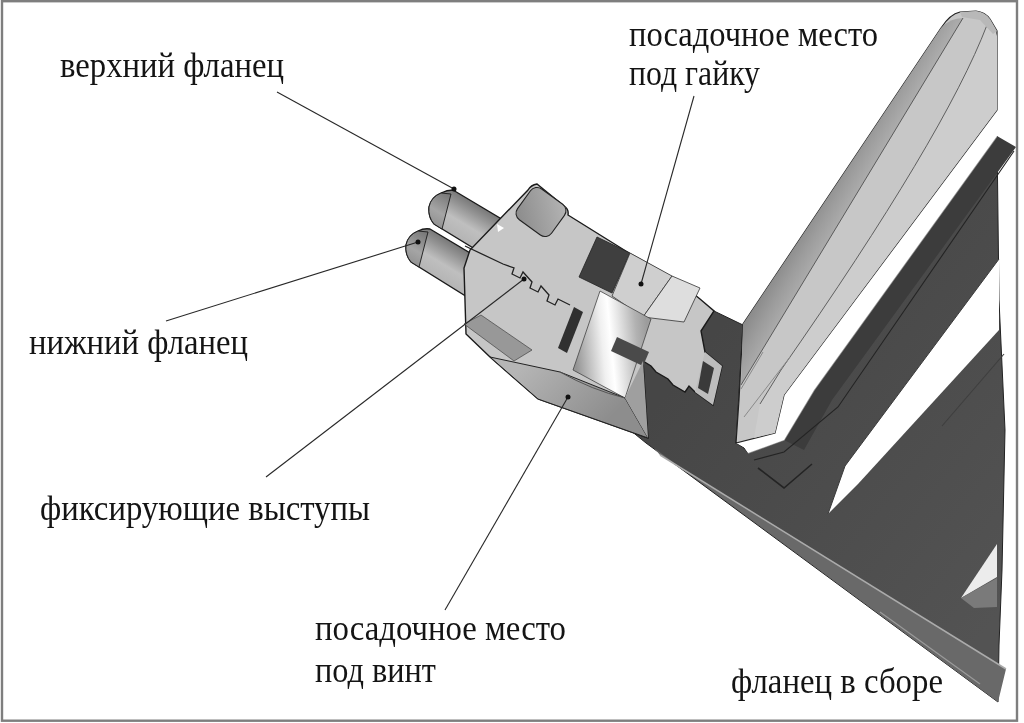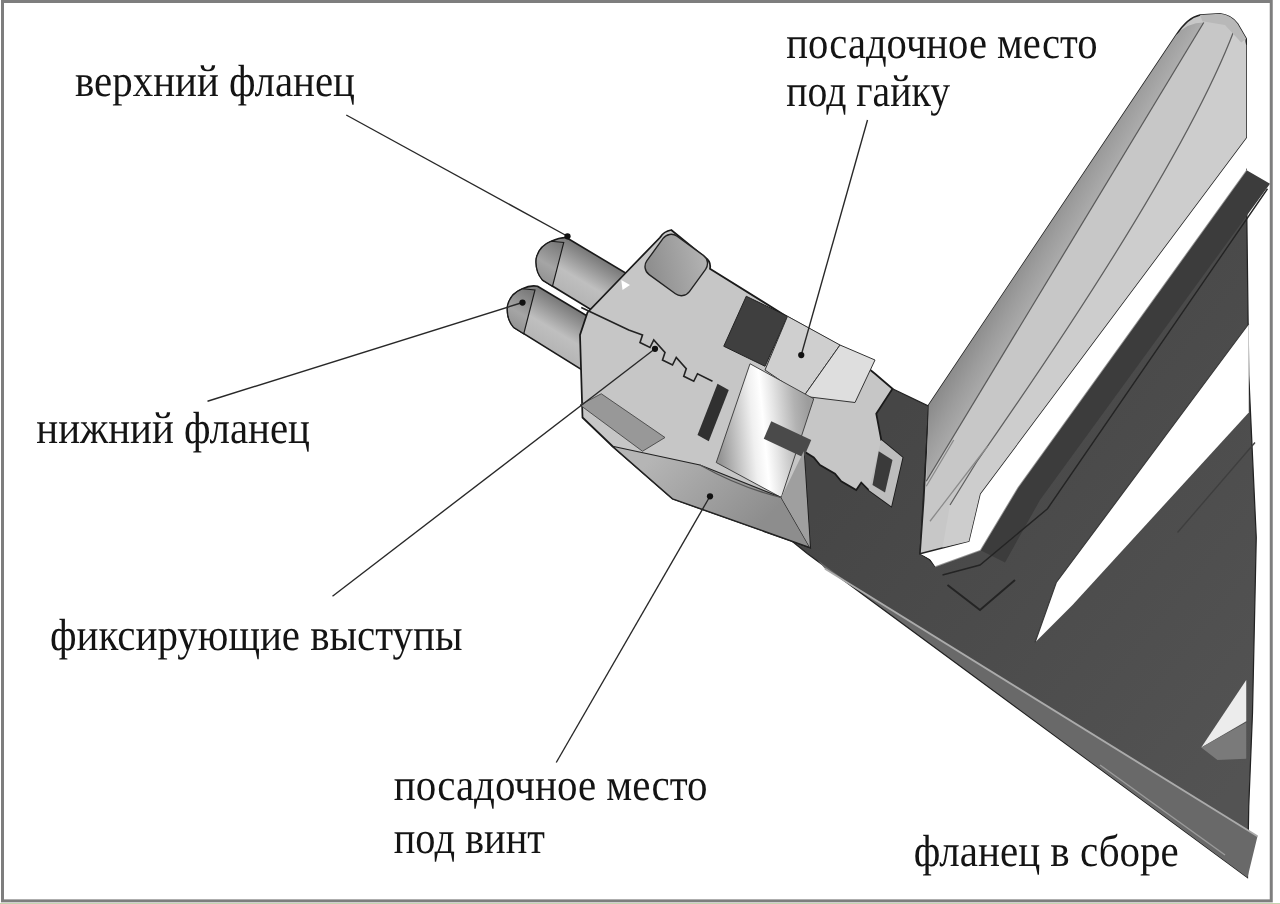--- a/index.html
+++ b/index.html
@@ -1,16 +1,16 @@
 <!DOCTYPE html>
 <html><head>
 <meta charset="utf-8">
 <style>
   html,body{margin:0;padding:0;background:#fff;}
-  #page{position:relative;width:1024px;height:723px;background:#4d7c0f;overflow:hidden;}
+  #page{position:relative;width:1024px;height:723px;background:#0f766e;overflow:hidden;}
   svg{display:block;}
   text{font-family:"Liberation Serif", serif; fill:#141414;}
 </style>
 </head>
 <body>
 <div id="page">
 <svg width="1024" height="723" viewBox="0 0 1024 723">
 <defs>
   <linearGradient id="barleft" gradientUnits="userSpaceOnUse" x1="848" y1="118" x2="902" y2="150">
     <stop offset="0" stop-color="#797979"></stop>

